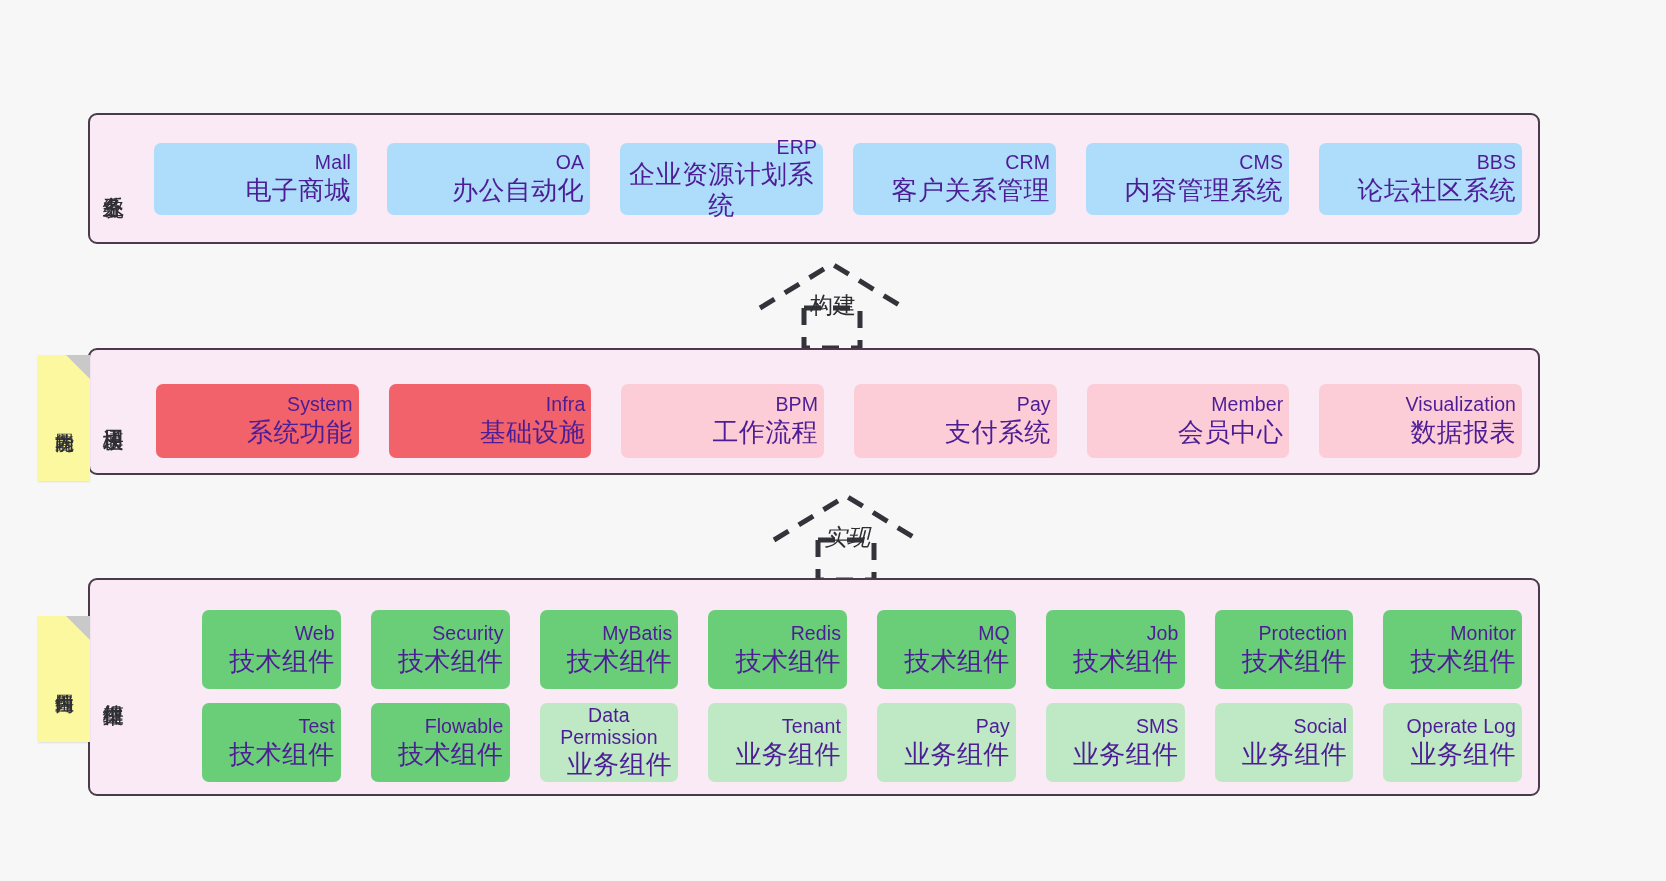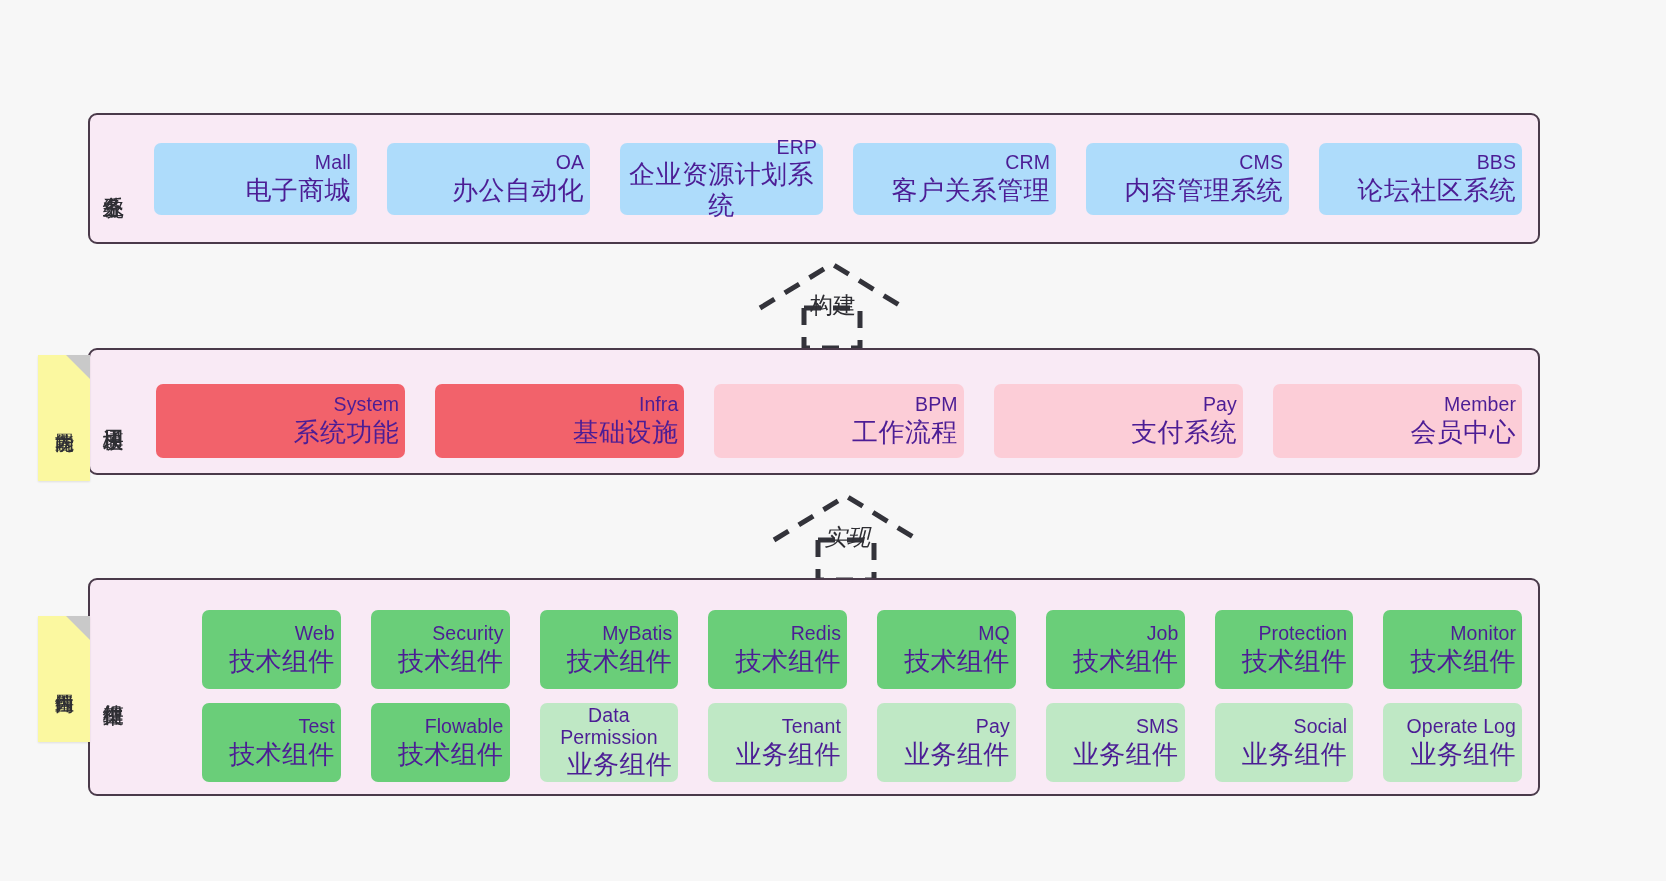--- a/index.html
+++ b/index.html
@@ -193,20 +193,24 @@
           <div class="cn">工作流程</div>
         </div>
         <div class="card pink">
           <div class="en">Pay</div>
           <div class="cn">支付系统</div>
         </div>
         <div class="card pink">
           <div class="en">Member</div>
           <div class="cn">会员中心</div>
         </div>
+        <div class="card pink">
+          <div class="en">Visualization</div>
+          <div class="cn">数据报表</div>
+        </div>
       </div>
     </div>
   </div>
 
   <div class="uml" id="uml-impl">
     <svg width="160" height="92" viewBox="0 0 160 92">
       <path d="M 8 50 L 80 6 L 152 50" fill="none" stroke="#33333a" stroke-width="5" stroke-dasharray="17 12" stroke-linecap="butt"></path>
       <path d="M 52 50 L 108 50" fill="none" stroke="#33333a" stroke-width="5" stroke-dasharray="17 12"></path>
       <path d="M 52 50 L 52 90 L 108 90 L 108 50" fill="none" stroke="#33333a" stroke-width="5" stroke-dasharray="17 12"></path>
     </svg>

